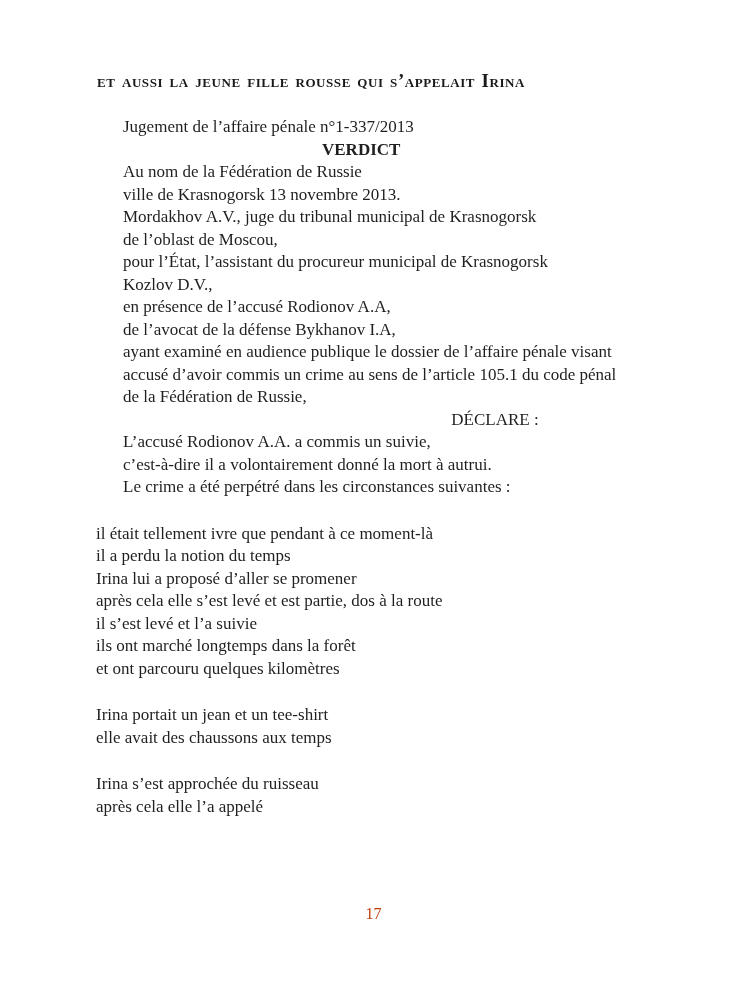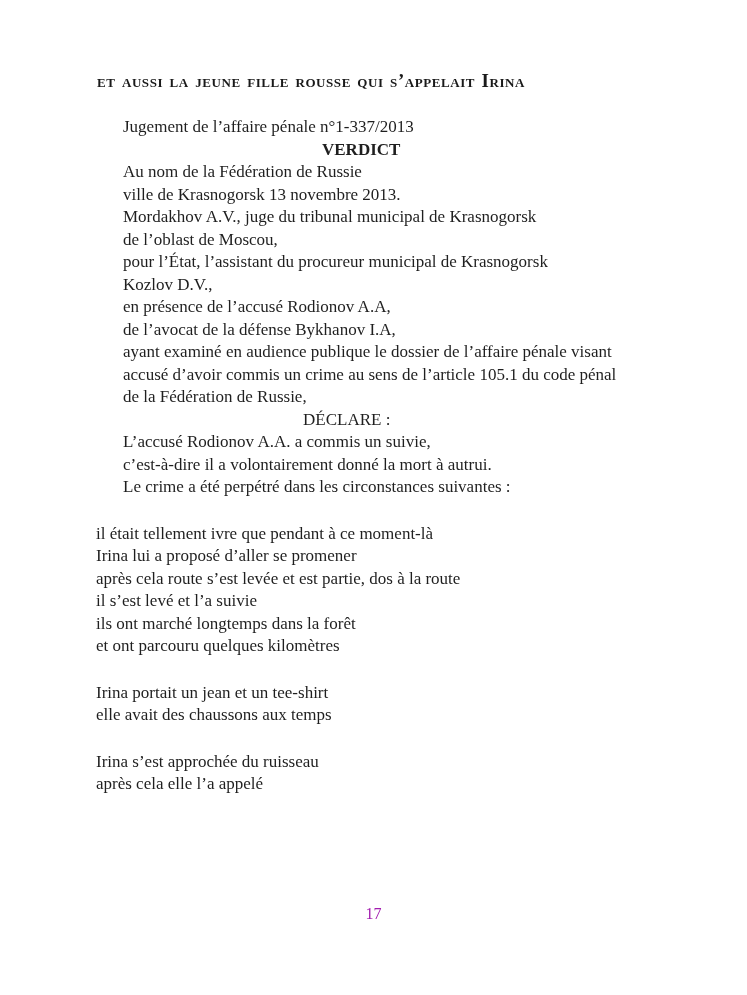--- a/index.html
+++ b/index.html
@@ -35,35 +35,36 @@
   }
   .indent {
     padding-left: 27px;
   }
   .tab-verdict {
     padding-left: 226px;
     font-weight: bold;
   }
   .tab-declare {
     padding-left: 207px;
+    text-align: center;
   }
   .stanza {
     margin-top: 24px;
   }
   .verdict-block {
     margin: 0;
   }
   .page-number {
     position: absolute;
     left: 0;
     right: 0;
     bottom: 72px;
     text-align: center;
     font-size: 16px;
-    color: #a21caf;
+    color: #c2410c;
   }
 </style>
 </head>
 <body>
 
 <div class="page">
 
   <h1 class="title">et aussi la jeune fille rousse qui s’appelait Irina</h1>
 
   <div class="verdict-block">
@@ -81,22 +82,23 @@
     <div class="line indent">accusé d’avoir commis un crime au sens de l’article 105.1 du code pénal</div>
     <div class="line indent">de la Fédération de Russie,</div>
     <div class="line tab-declare">DÉCLARE :</div>
     <div class="line indent">L’accusé Rodionov A.A. a commis un suivie,</div>
     <div class="line indent">c’est-à-dire il a volontairement donné la mort à autrui.</div>
     <div class="line indent">Le crime a été perpétré dans les circonstances suivantes :</div>
   </div>
 
   <div class="stanza">
     <div class="line">il était tellement ivre que pendant à ce moment-là</div>
+    <div class="line">il a perdu la notion du temps</div>
     <div class="line">Irina lui a proposé d’aller se promener</div>
-    <div class="line">après cela route s’est levée et est partie, dos à la route</div>
+    <div class="line">après cela elle s’est levé et est partie, dos à la route</div>
     <div class="line">il s’est levé et l’a suivie</div>
     <div class="line">ils ont marché longtemps dans la forêt</div>
     <div class="line">et ont parcouru quelques kilomètres</div>
   </div>
 
   <div class="stanza">
     <div class="line">Irina portait un jean et un tee-shirt</div>
     <div class="line">elle avait des chaussons aux temps</div>
   </div>
 

